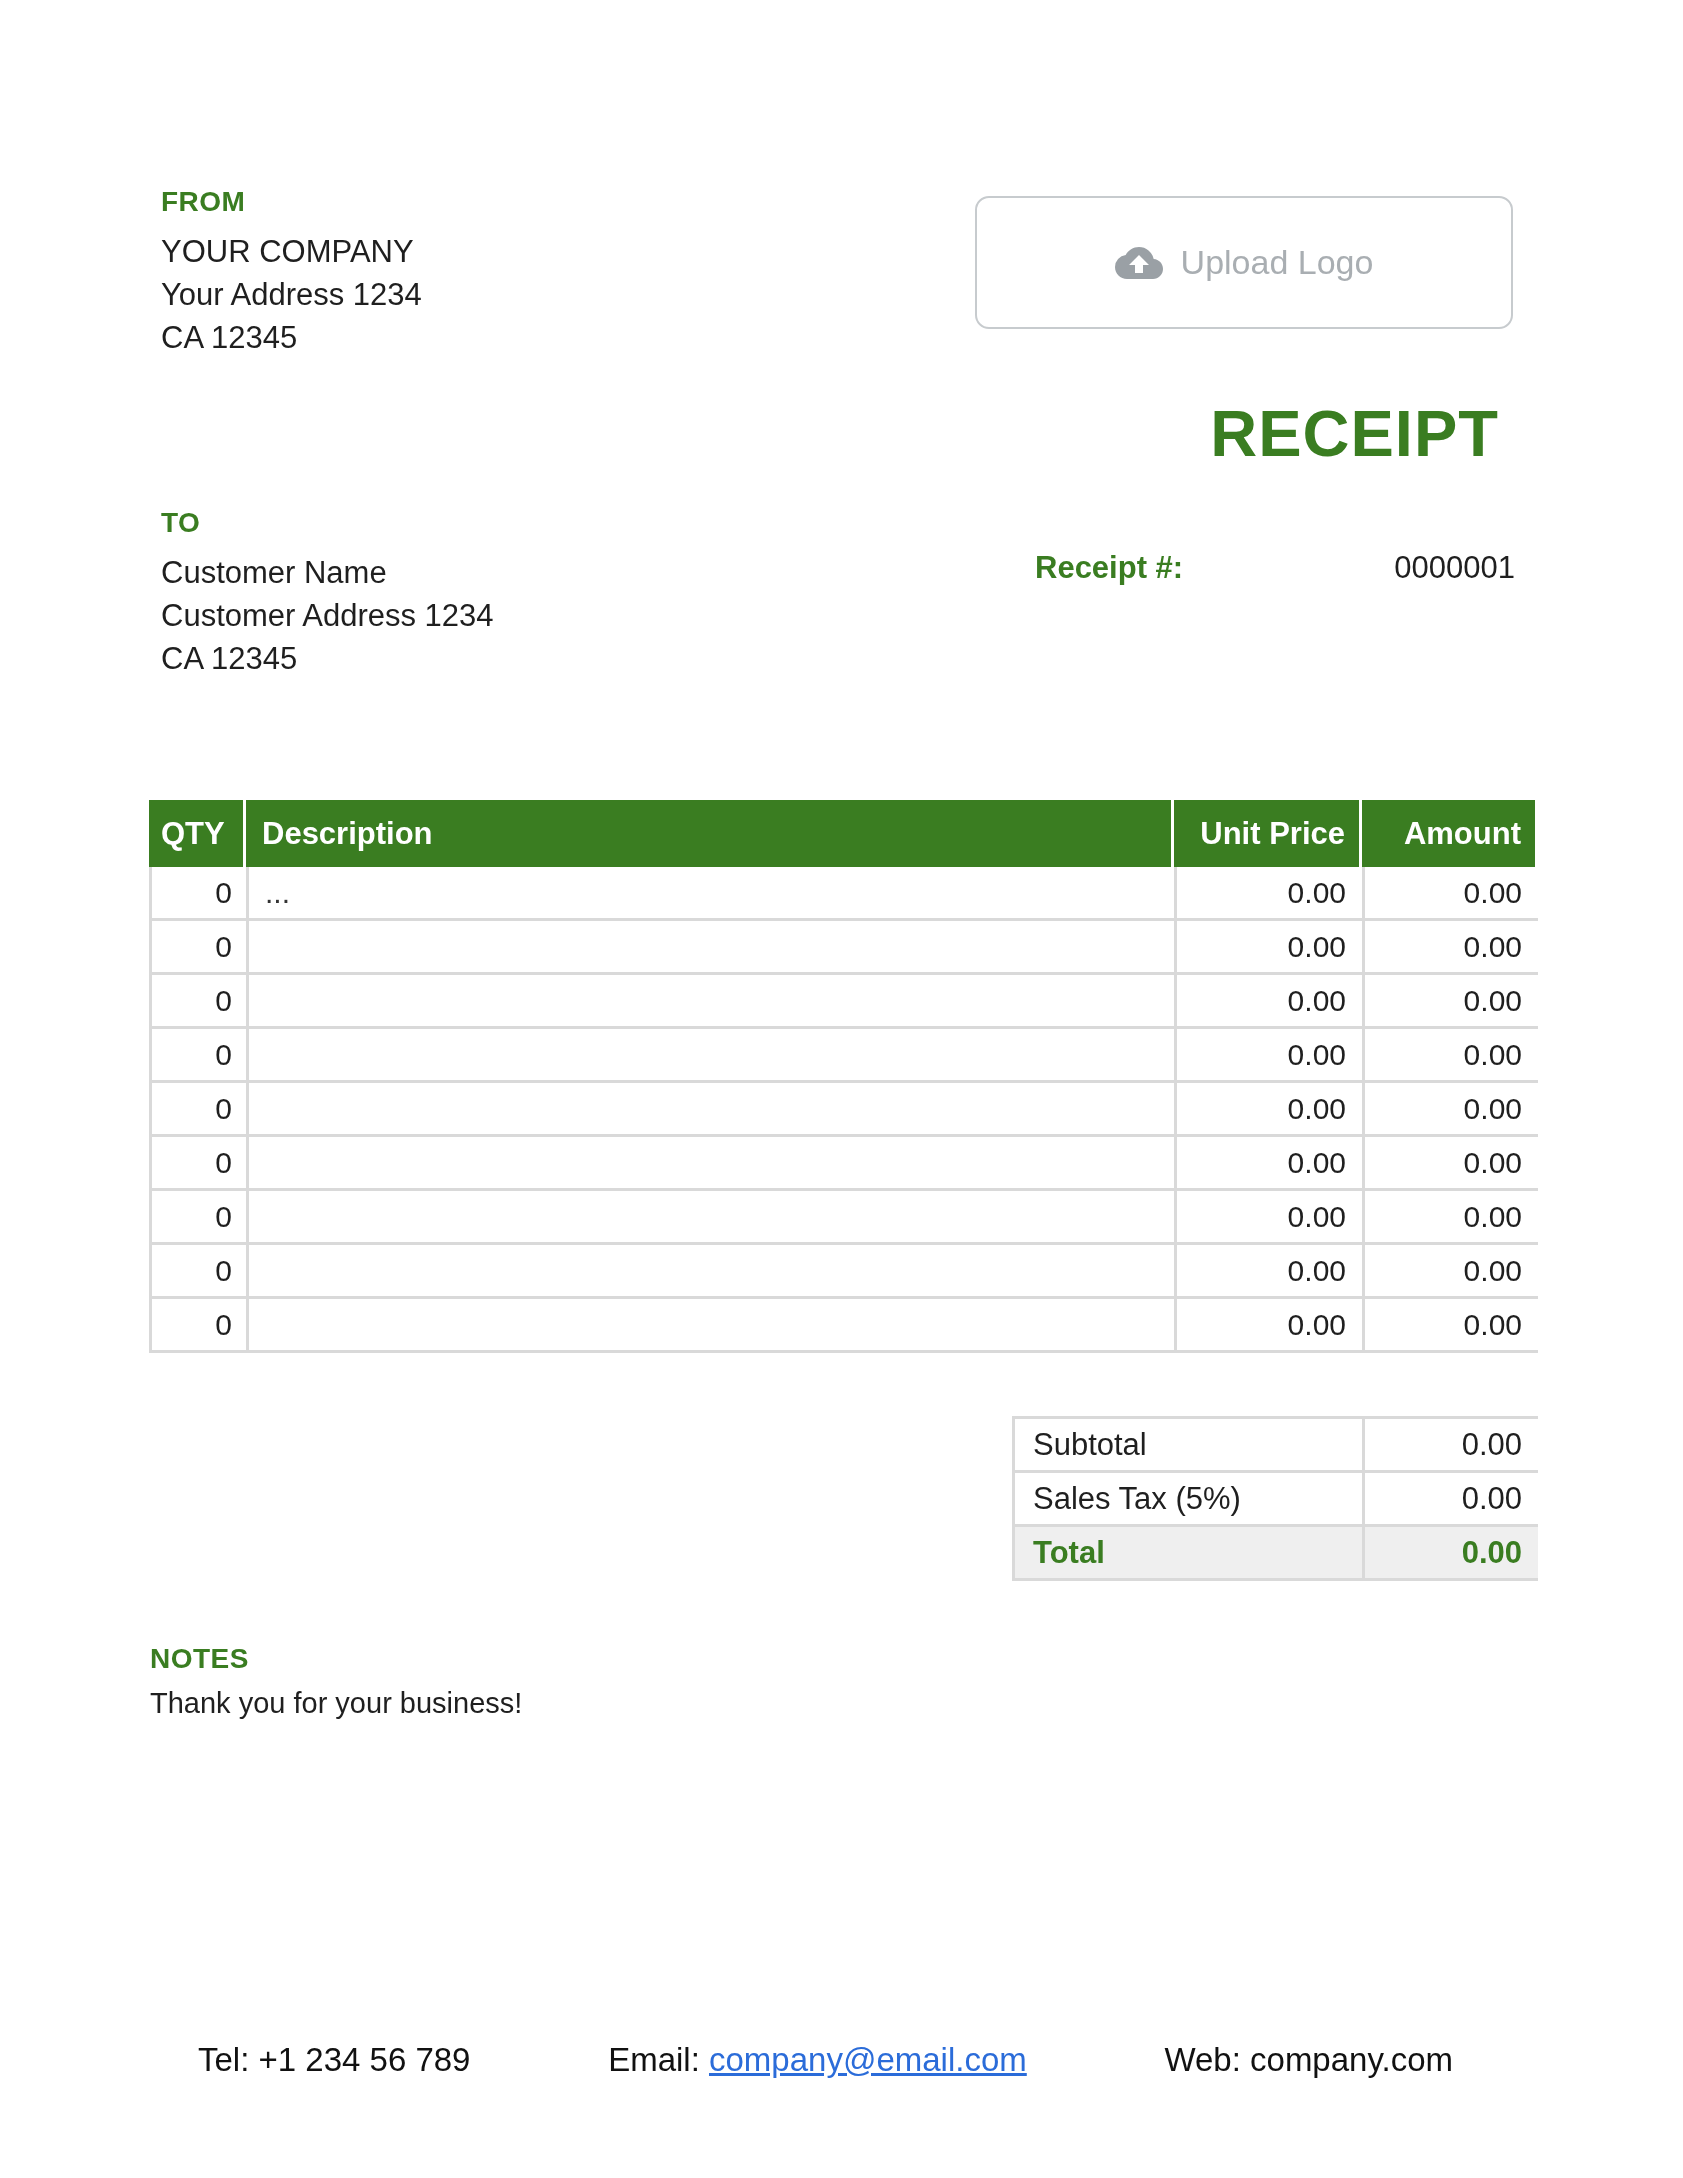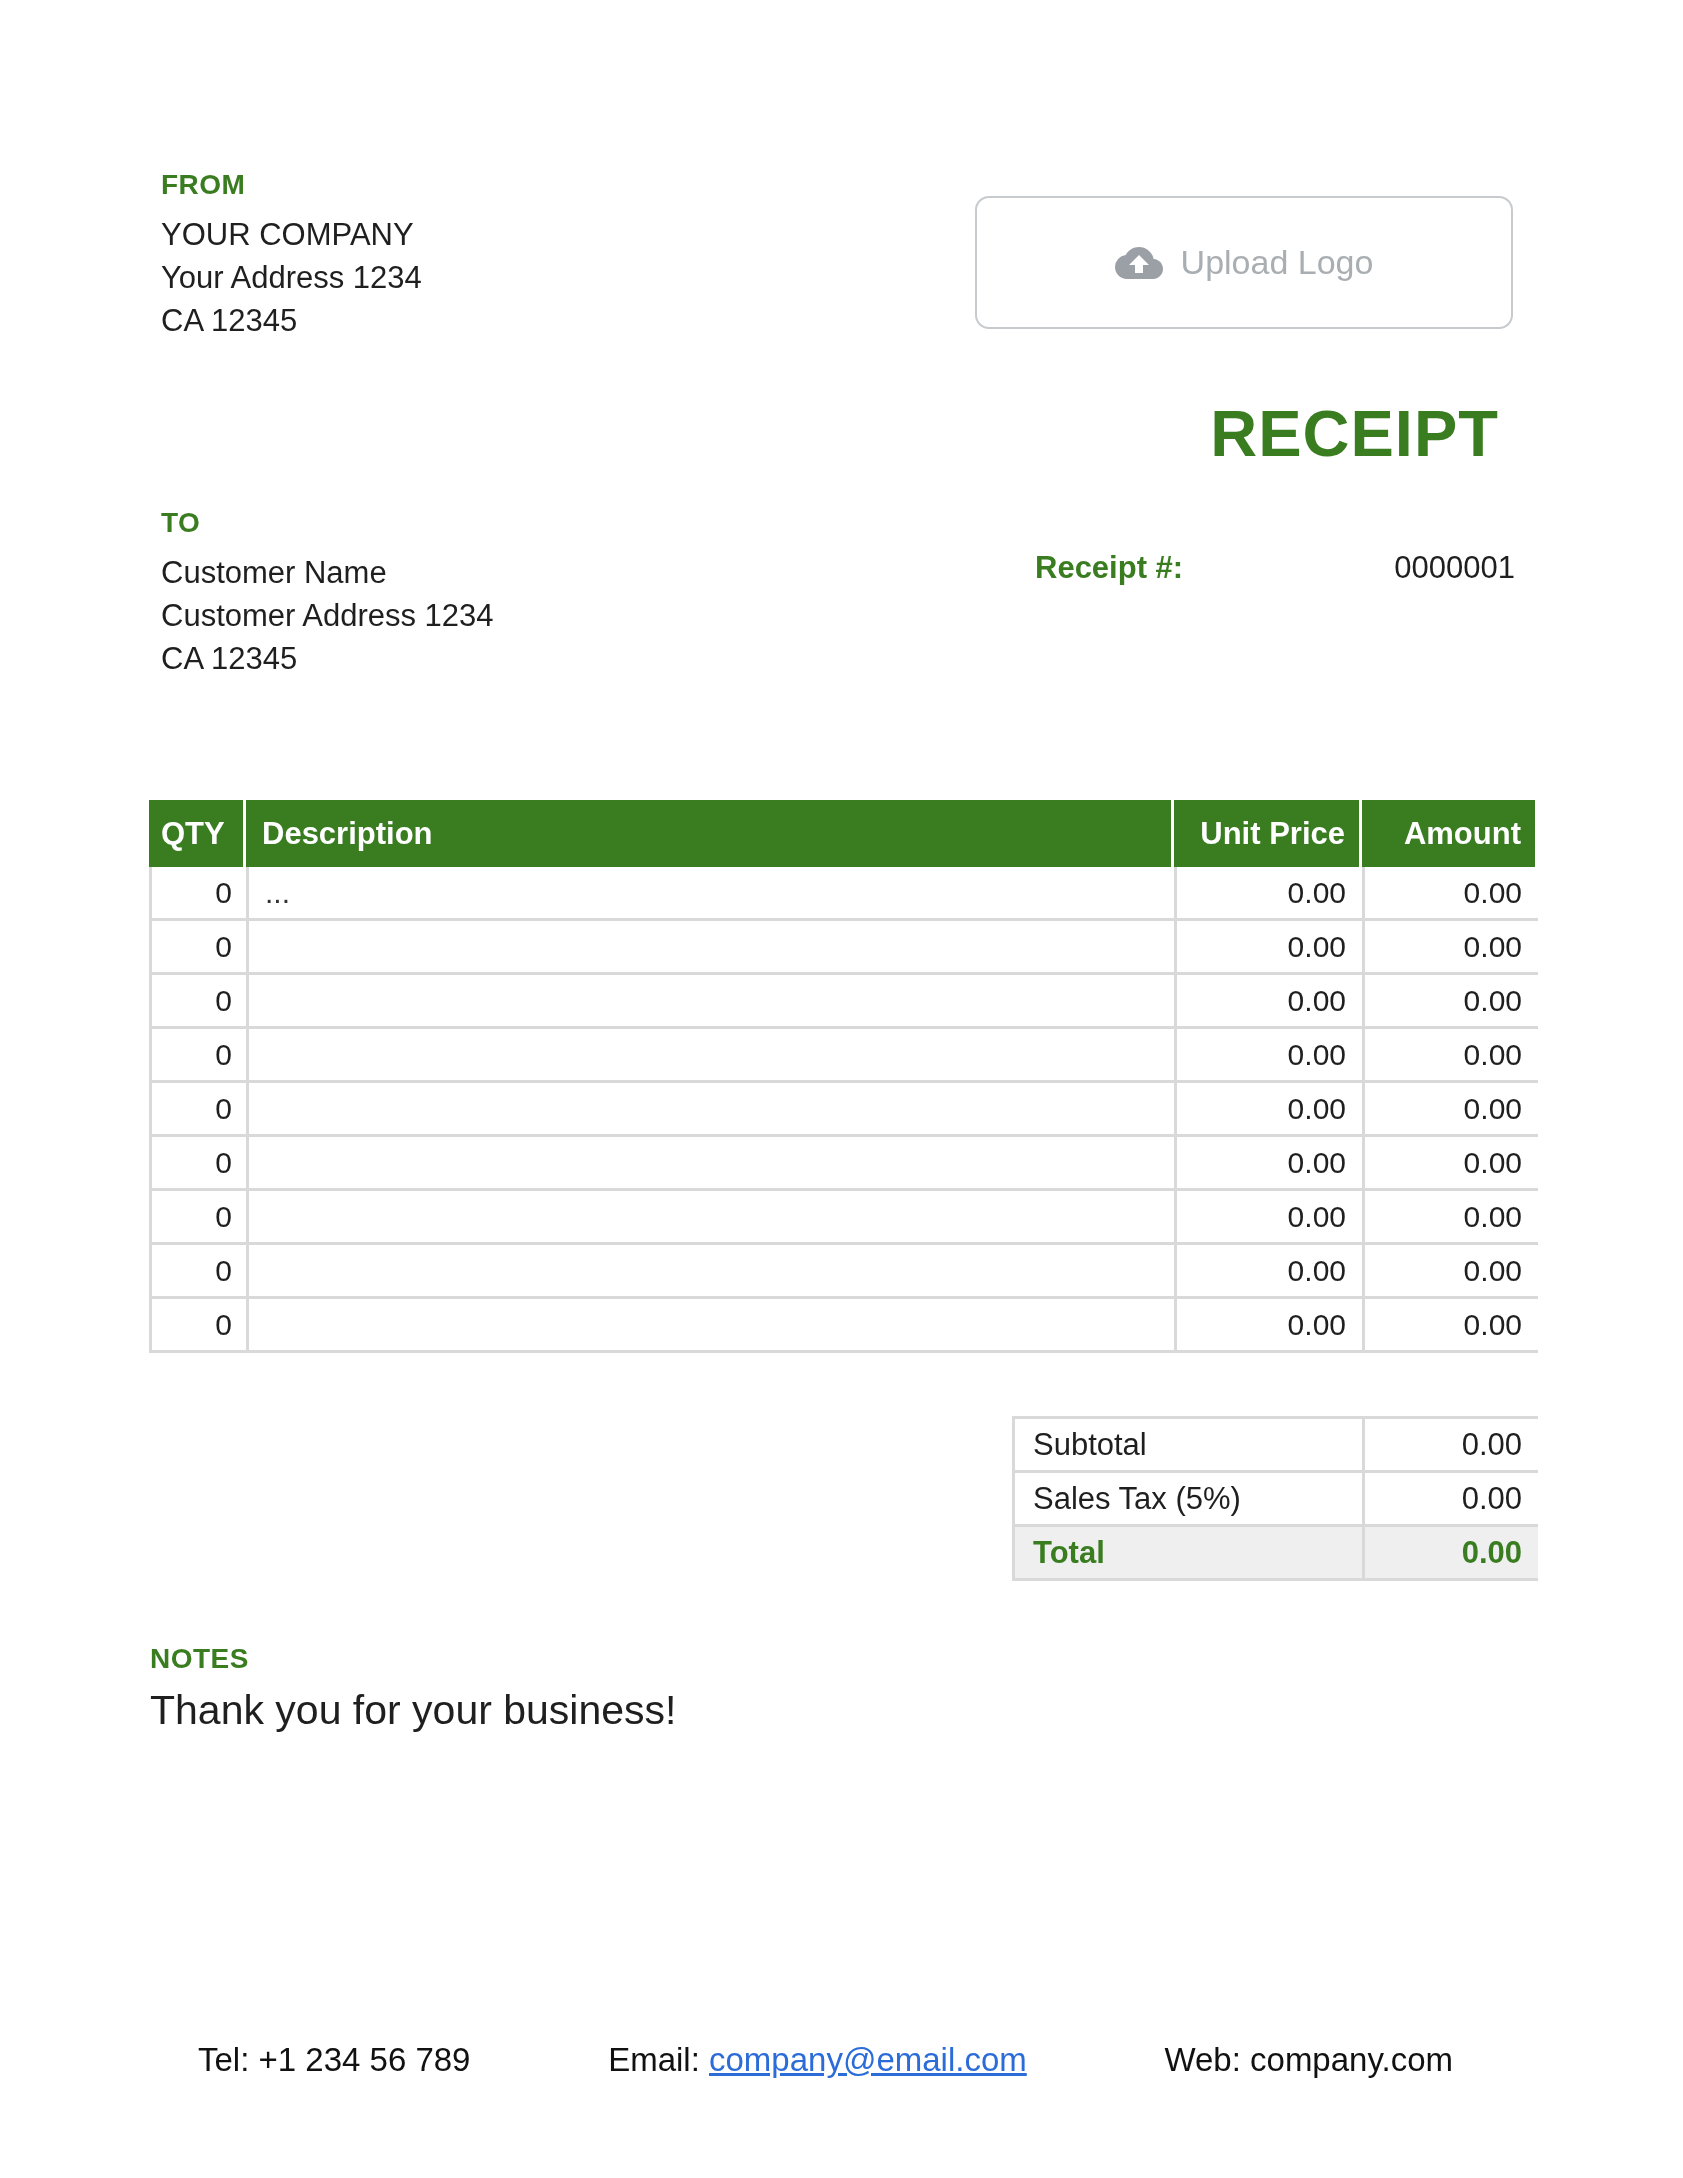--- a/index.html
+++ b/index.html
@@ -10,21 +10,21 @@
     font-family:"Liberation Sans", sans-serif;
     color:#202020;
     overflow:hidden;
   }
   .section-label{
     color:#3a7d21;font-weight:700;font-size:28px;letter-spacing:0.5px;
     margin:0 0 12px 0;
   }
   .addr-line{font-size:31px;line-height:43px;color:#1f1f1f;}
 
-  .from-block{position:absolute;left:161px;top:169px;}
+  .from-block{position:absolute;left:161px;top:186px;}
   .to-block{position:absolute;left:161px;top:507px;}
 
   .logo-box{
     position:absolute;left:975px;top:196px;width:538px;height:133px;
     border:2px solid #c7cbce;border-radius:14px;
     display:flex;align-items:center;justify-content:center;gap:18px;
     box-sizing:border-box;background:#ffffff;cursor:pointer;
   }
   .logo-box svg{width:48px;height:36px;fill:#9aa0a5;}
   .logo-box .logo-label{font-size:34px;color:#a9aeb2;}
@@ -74,21 +74,21 @@
   }
   .totals-box .tcell{
     background:#ffffff;height:51px;font-size:31px;color:#1f1f1f;
     display:flex;align-items:center;box-sizing:border-box;
   }
   .tcell.t-label{padding-left:18px;}
   .tcell.t-value{justify-content:flex-end;padding-right:16px;}
   .tcell.total-row{background:#efefef;color:#3a7d21;font-weight:700;}
 
   .notes-block{position:absolute;left:150px;top:1643px;}
-  .notes-text{font-size:41px;color:#1f1f1f;}
+  .notes-text{font-size:29px;color:#1f1f1f;}
 
   .footer{
     position:absolute;left:198px;right:230px;top:2041px;
     display:flex;justify-content:space-between;align-items:baseline;
     font-size:33px;color:#111111;
   }
   .footer a{color:#2b6cd9;text-decoration:underline;cursor:pointer;}
 </style>
 </head>
 <body>

